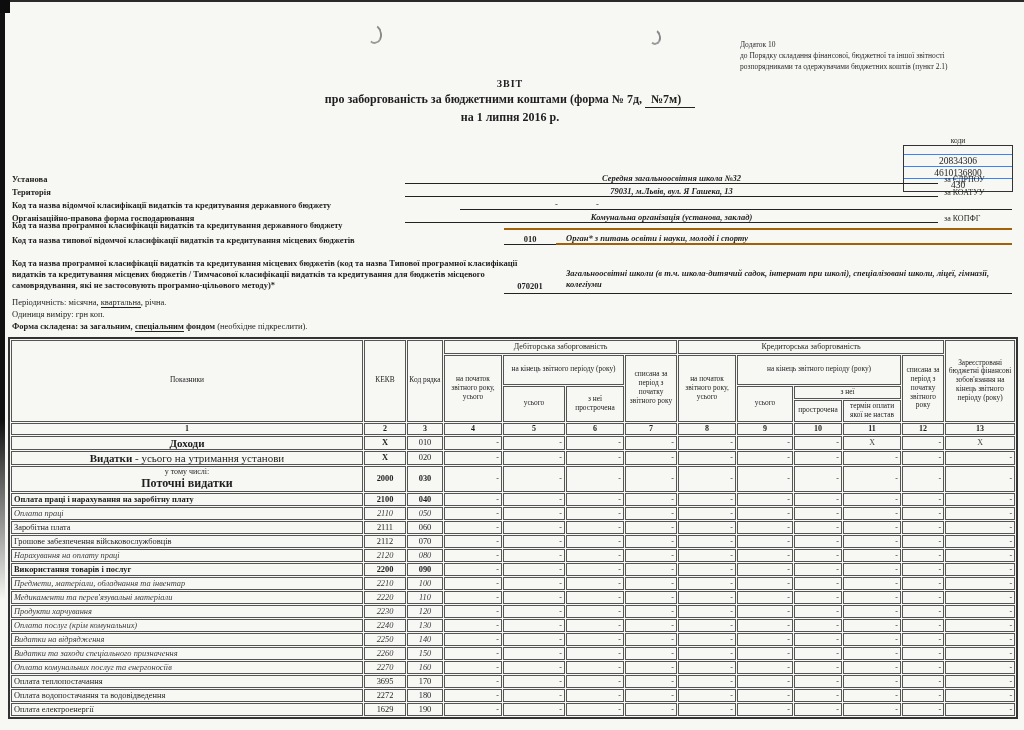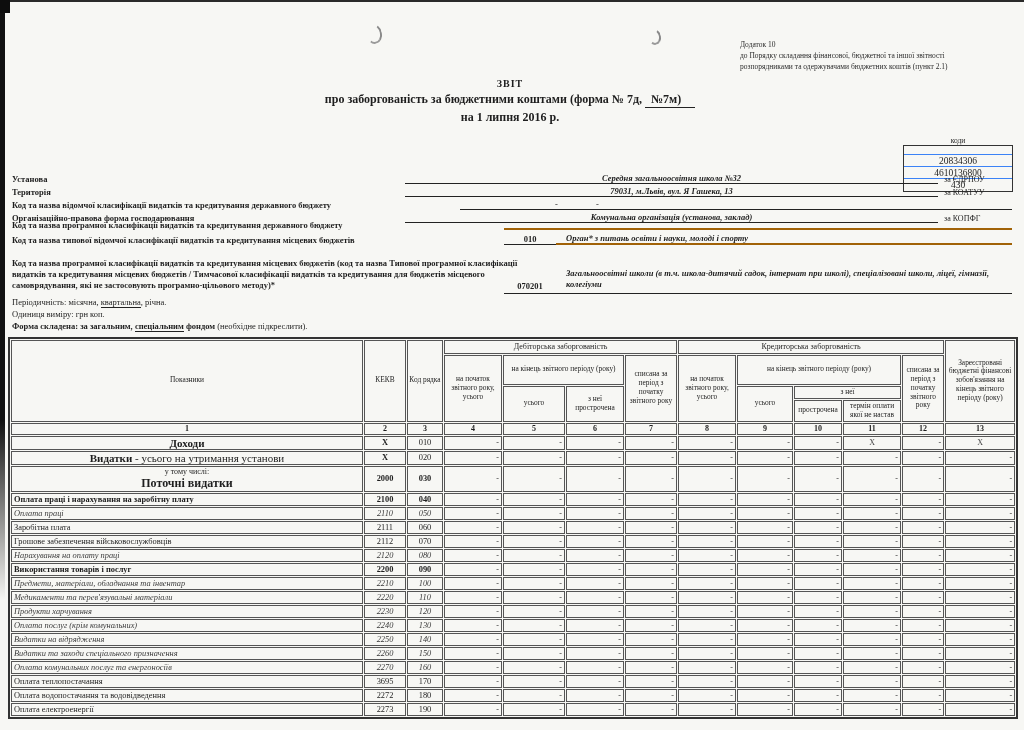--- a/index.html
+++ b/index.html
@@ -497,21 +497,21 @@
           <td class="c-val">-</td>
           <td class="c-val">-</td>
           <td class="c-val">-</td>
           <td class="c-val">-</td>
           <td class="c-val">-</td>
           <td class="c-val">-</td>
           <td class="c-val">-</td>
         </tr>
         <tr class="r-normal">
           <td class="c-label">Оплата електроенергії</td>
-          <td class="c-kekv">2273</td>
+          <td class="c-kekv">1629</td>
           <td class="c-code">190</td>
           <td class="c-val">-</td>
           <td class="c-val">-</td>
           <td class="c-val">-</td>
           <td class="c-val">-</td>
           <td class="c-val">-</td>
           <td class="c-val">-</td>
           <td class="c-val">-</td>
           <td class="c-val">-</td>
           <td class="c-val">-</td>

